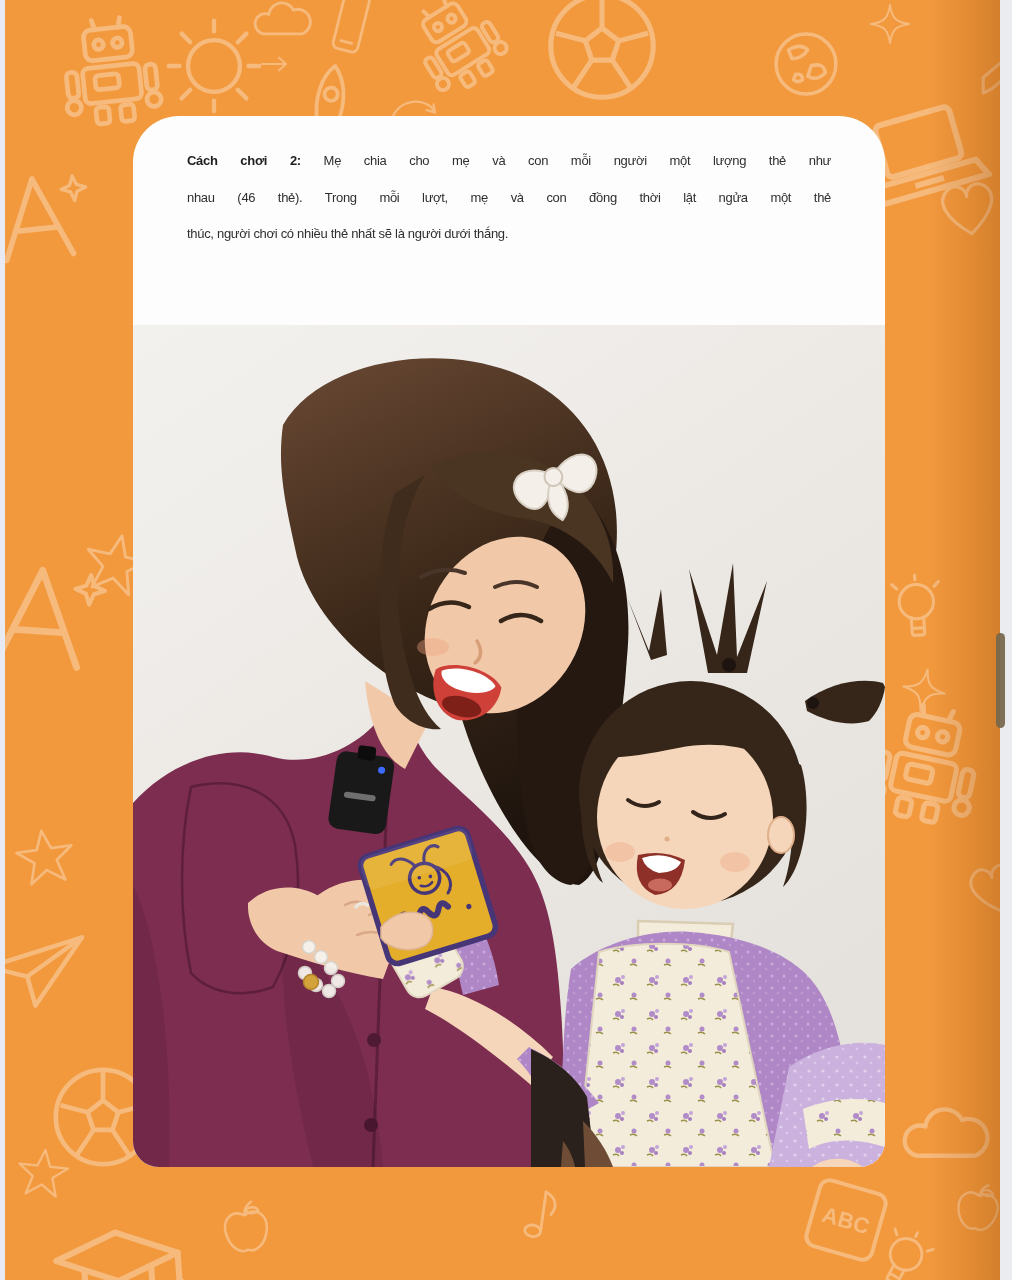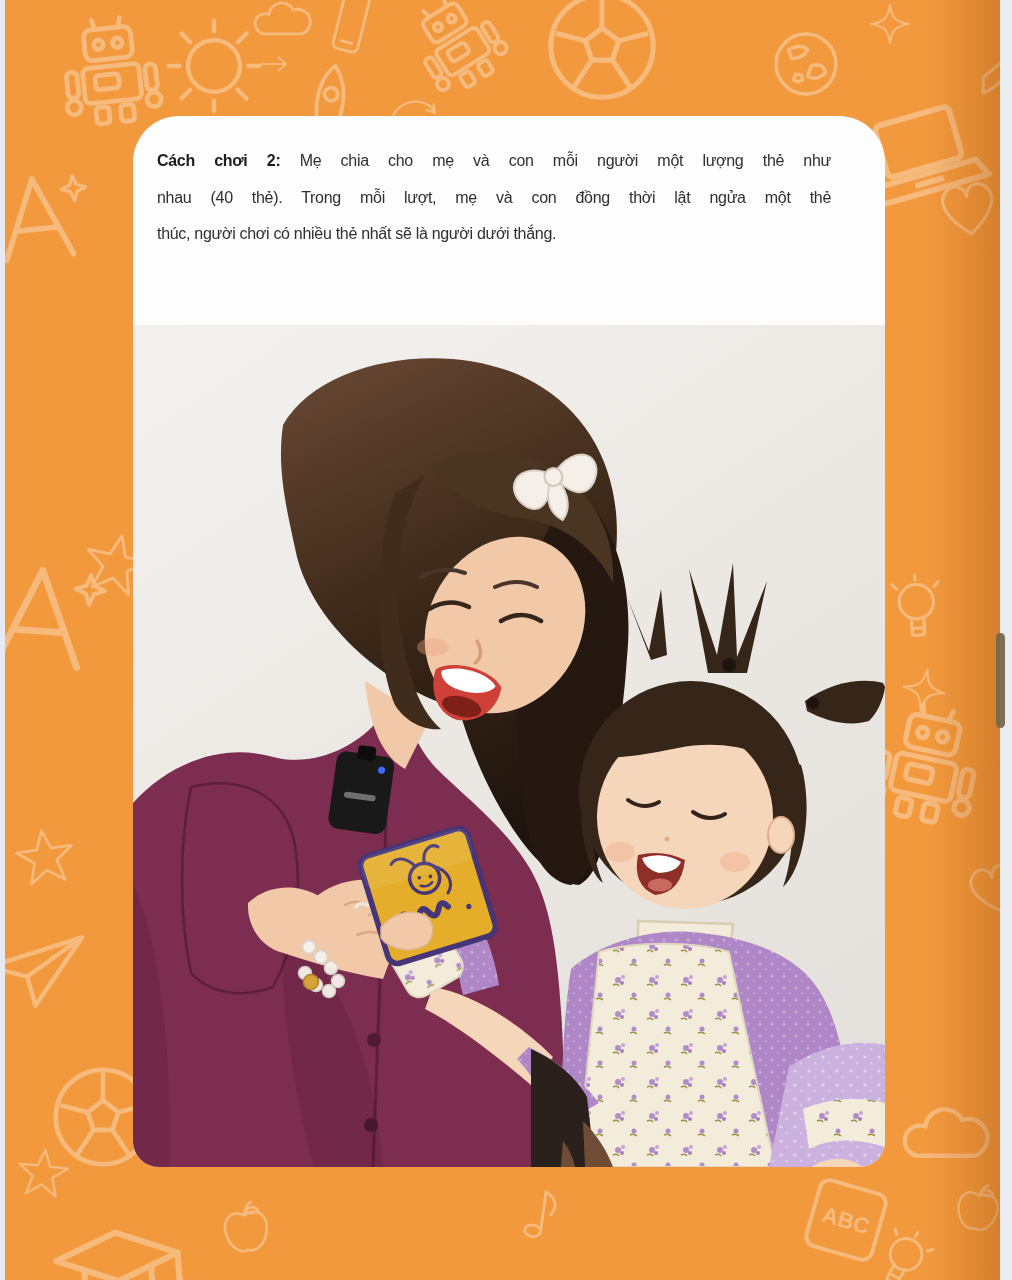--- a/index.html
+++ b/index.html
@@ -9,22 +9,22 @@
   .doodles{position:absolute;inset:0;width:1012px;height:1280px;color:#fff;opacity:.32;}
   .shade-right{position:absolute;top:0;right:12px;width:72px;height:1280px;
          background:linear-gradient(to right,rgba(160,80,5,0) 0%,rgba(150,72,4,.16) 55%,rgba(140,66,2,.30) 100%);}
   .edge-left{position:absolute;left:0;top:0;width:5px;height:1280px;background:var(--viewer_edge_left,#E7EAF3);}
   .edge-right{position:absolute;right:0;top:0;width:12px;height:1280px;background:var(--viewer_edge_right,#EBECF0);}
   .scroll-thumb{position:absolute;left:996px;top:633px;width:9px;height:95px;border-radius:5px;
          background:var(--scrollbar_thumb,#75664B);opacity:.92;cursor:pointer;}
   .card{position:absolute;left:133px;top:116px;width:752px;height:1051px;
          background:var(--card_white,#FDFDFD);border-radius:46px 46px 26px 26px;overflow:hidden;}
   .instructions{position:absolute;left:0;top:0;width:752px;height:209px;box-sizing:border-box;
-         padding:27px 54px 0 24px;color:var(--text_dark,#2F2F2F);
-         font-size:16px;letter-spacing:-0.3px;line-height:36.5px;}
+         padding:27px 54px 0 54px;color:var(--text_dark,#2F2F2F);
+         font-size:13px;letter-spacing:-0.3px;line-height:36.5px;}
   .instructions .line{text-align:justify;text-align-last:justify;white-space:normal;}
   .instructions .line.last{text-align-last:left;}
   .instructions b{font-weight:700;color:#1d1d1d;}
   .photo{position:absolute;left:0;top:209px;width:752px;height:842px;display:block;}
 </style>
 </head>
 <body>
 
 <div class="stage">
 
@@ -279,21 +279,21 @@
           <use href="#sym-bulb" xlink:href="#sym-bulb" x="-36" y="-36" width="72" height="72"></use>
         </g>
       </g>
   </svg>
 
   <div class="shade-right"></div>
 
   <section class="card">
     <div class="instructions" id="instruction-lines">
         <div class="line"><b>Cách chơi 2:</b> Mẹ chia cho mẹ và con mỗi người một lượng thẻ như</div>
-        <div class="line">nhau (40 thẻ). Trong mỗi lượt, mẹ và con đồng thời lật ngửa một thẻ</div>
+        <div class="line">nhau (46 thẻ). Trong mỗi lượt, mẹ và con đồng thời lật ngửa một thẻ</div>
         <div class="line last">thúc, người chơi có nhiều thẻ nhất sẽ là người dưới thắng.</div>
       </div>
 
     <svg class="photo" viewBox="0 0 752 842" role="img" xmlns="http://www.w3.org/2000/svg" aria-label="Mother in a plum dress with a white hair bow laughs while holding up a yellow flashcard; a toddler girl with pigtails in a purple floral ao dai reaches for the card">
       <defs>
         <linearGradient id="wallG" x1="0" y1="0" x2="0.6" y2="1">
           <stop offset="0" stop-color="var(--wall_light)"></stop>
             <stop offset="1" stop-color="var(--wall_shade)"></stop>
         </linearGradient>
         <linearGradient id="hairG" x1="0" y1="0" x2="0.3" y2="1">

